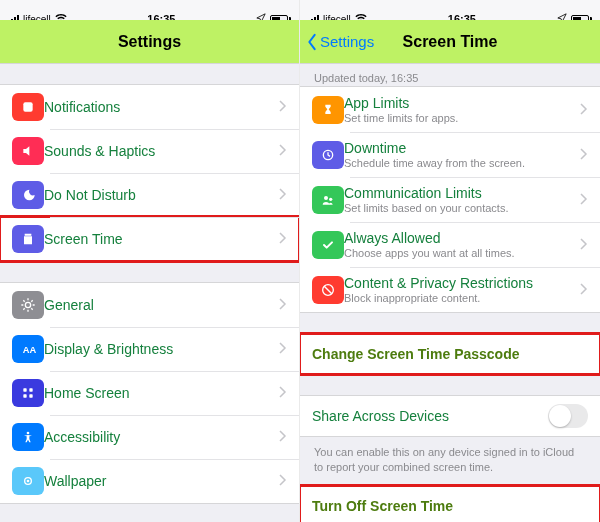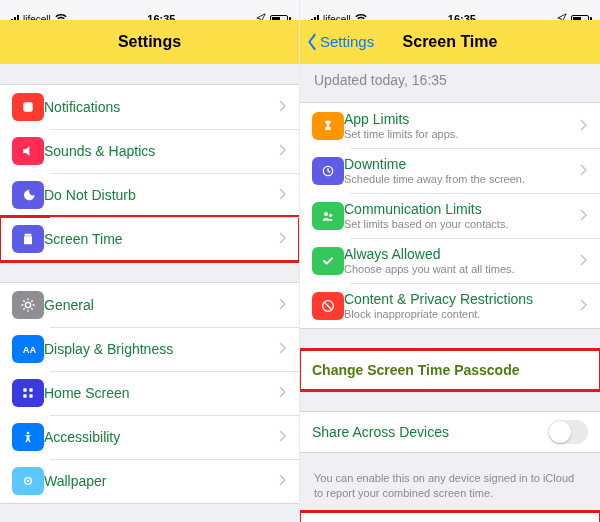--- a/index.html
+++ b/index.html
@@ -17,21 +17,21 @@
   .sig span:nth-child(1){height:3px}.sig span:nth-child(2){height:5px}.sig span:nth-child(3){height:7px}.sig span:nth-child(4){height:9px}
   .carrier { font-size: 10px; }
   .wifi svg { width: 12px; height: 9px; }
   .loc svg { width: 10px; height: 10px; }
   .batt { display: flex; align-items: center; gap: 1px; }
   .batt .body { width: 18px; height: 9px; border: 1px solid #000; border-radius: 2px; position: relative; }
   .batt .body::after { content:""; position:absolute; left:1px; top:1px; bottom:1px; width:50%; background:#000; }
   .batt .tip { width: 2px; height: 4px; background:#000; border-radius: 0 1px 1px 0; }
 
   
-  .nav { height: 44px; background: #fde047; display: flex; align-items: center; justify-content: center; position: relative; border-bottom: 1px solid #d6d6d8; }
+  .nav { height: 44px; background: #bef264; display: flex; align-items: center; justify-content: center; position: relative; border-bottom: 1px solid #d6d6d8; }
   .nav .title { font-size: 16px; font-weight: 600; color: #000; }
   .nav .back { position: absolute; left: 6px; display: flex; align-items: center; color: #007aff; font-size: 15px; gap: 2px; }
   .nav .back svg { width: 12px; height: 18px; }
 
   
   .body { flex: 1; overflow: hidden; background: #efeff4; }
 
   
   .group { background: #fff; border-top: 1px solid #d6d6d8; border-bottom: 1px solid #d6d6d8; }
   .row { display: flex; align-items: center; padding: 8px 12px 8px 12px; min-height: 42px; position: relative; }
@@ -39,22 +39,22 @@
   .row .icon { width: 32px; height: 28px; border-radius: 6px; display: flex; align-items: center; justify-content: center; flex-shrink: 0; }
   .row .icon svg { width: 16px; height: 16px; }
   .row .labels { flex: 1; display: flex; flex-direction: column; justify-content: center; }
   .row .label { font-size: 14px; color: #15803d; }
   .row .sub { font-size: 11px; color: #8a8a8e; margin-top: 1px; }
   .row .chev { color: #c5c5c9; }
   .row .chev svg { width: 8px; height: 12px; }
   .row.link .label { color: #4d7c0f; font-weight: bold; }
 
   .section-gap { height: 20px; }
-  .footer-note { font-size: 11px; color: #8a8a8e; padding: 18px 14px 10px 14px; line-height: 1.35; }
-  .header-note { font-size: 14px; color: #8a8a8e; padding: 8px 14px 14px 14px; }
+  .footer-note { font-size: 11px; color: #8a8a8e; padding: 8px 14px 10px 14px; line-height: 1.35; }
+  .header-note { font-size: 11px; color: #8a8a8e; padding: 8px 14px 2px 14px; }
 
   .toggle { width: 40px; height: 24px; background: #e9e9ea; border-radius: 12px; position: relative; }
   .toggle::after { content:""; position:absolute; width:22px; height:22px; background:#fff; border-radius:50%; top:1px; left:1px; box-shadow:0 1px 2px rgba(0,0,0,0.25); }
 
   
   .hl { outline: 3px solid #e01b1b; outline-offset: -1px; }
 
   
   .bg-red { background:#ff3b30; } .bg-orange { background:#ff9500;} .bg-indigo{background:#5e5ce6;}
   .bg-gray{background:#8e8e93;} .bg-blueAA{background:#007aff;} .bg-blue{background:#007aff;} .bg-cyan{background:#5ac8fa;} .bg-green{background:#34c759;} .bg-pink{background:#ff2d55;}

